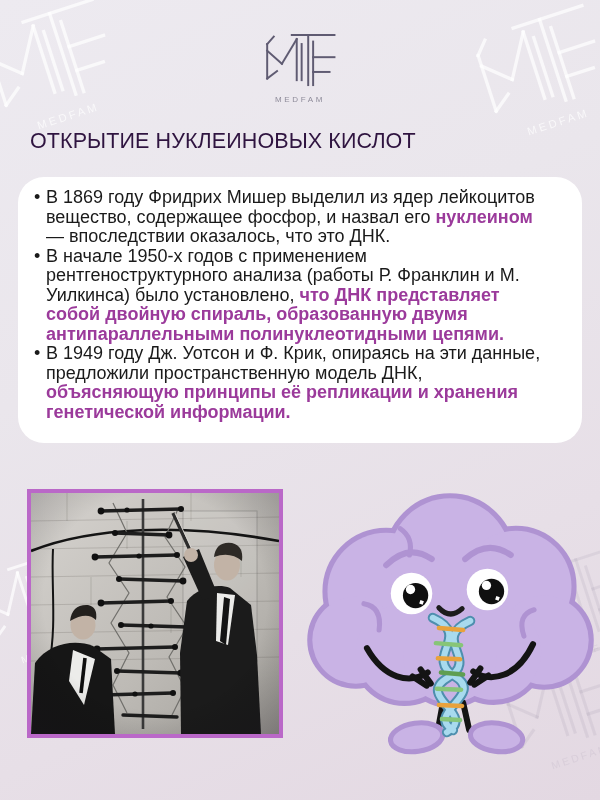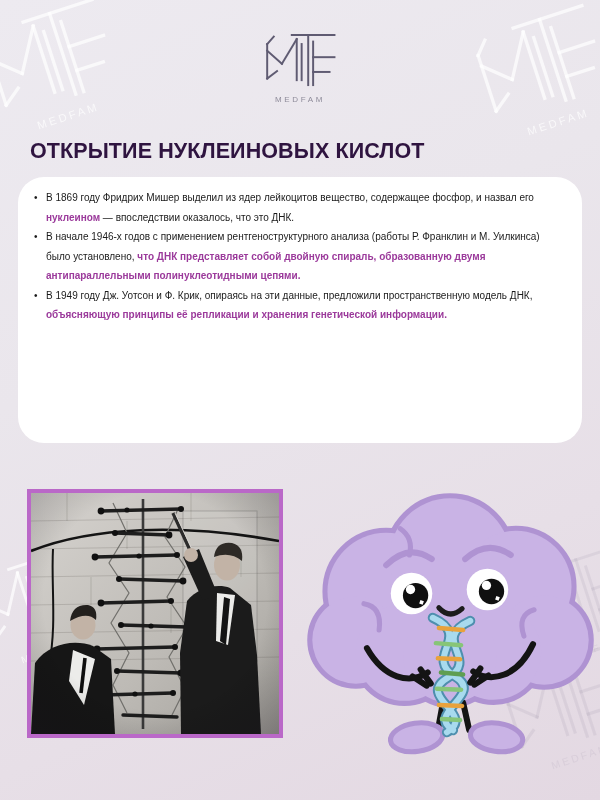--- a/index.html
+++ b/index.html
@@ -16,30 +16,30 @@
   .wm{position:absolute;pointer-events:none;}
   .wm svg{overflow:visible;}
   .wm-light{color:rgba(255,255,255,0.70);}
   .wm-dark{color:rgba(120,105,135,0.10);}
   
   .logo-wrap{position:absolute;top:26px;left:0;width:600px;text-align:center;}
   .logo-wrap svg{display:block;margin:0 auto;color:#5F5B72;}
   .brand-name{margin-top:5px;font-size:8px;letter-spacing:2.6px;color:#8F8C9A;font-weight:400;}
   
   .page-title{
-    position:absolute;left:30px;top:139px;width:560px;
-    font-size:21.5px;font-weight:700;color:#2F1440;letter-spacing:0.1px;
+    position:absolute;left:30px;top:129px;width:560px;
+    font-size:21.5px;font-weight:400;color:#2F1440;letter-spacing:0.1px;
   }
   
   .card{
     position:absolute;left:18px;top:177px;width:564px;min-height:266px;
     background:#ffffff;border-radius:26px;box-sizing:border-box;
     padding:11px 24px 10px 15px;
   }
-  ul.bullets{margin:0;padding:0;list-style:none;font-size:10px;line-height:19.5px;color:#1a1a1a;max-width:516px;}
+  ul.bullets{margin:0;padding:0;list-style:none;font-size:18px;line-height:19.5px;color:#1a1a1a;max-width:516px;}
   ul.bullets li{position:relative;padding-left:13px;}
   ul.bullets li::before{content:"\2022";position:absolute;left:1px;top:0;color:#1a1a1a;}
   .hl{color:#9B3A9B;font-weight:700;}
   
   .photo-frame{
     position:absolute;left:27px;top:489px;width:248px;height:241px;
     border:4px solid #BA68C8;background:#b9b6b2;
   }
   .photo-frame svg{display:block;}
   
@@ -108,21 +108,21 @@
         <use href="#mf-mono"></use>
       </svg>
     <div class="brand-name">MEDFAM</div>
   </div>
 
   <div class="page-title">ОТКРЫТИЕ НУКЛЕИНОВЫХ КИСЛОТ</div>
 
   <div class="card">
     <ul class="bullets">
         <li><span>В 1869 году Фридрих Мишер выделил из ядер лейкоцитов вещество, содержащее фосфор, и назвал его </span><span class="hl">нуклеином</span><span> — впоследствии оказалось, что это ДНК.</span></li>
-        <li><span>В начале 1946-х годов с применением рентгеноструктурного анализа (работы Р. Франклин и М. Уилкинса) было установлено, </span><span class="hl">что ДНК представляет собой двойную спираль, образованную двумя антипараллельными полинуклеотидными цепями.</span></li>
+        <li><span>В начале 1950-х годов с применением рентгеноструктурного анализа (работы Р. Франклин и М. Уилкинса) было установлено, </span><span class="hl">что ДНК представляет собой двойную спираль, образованную двумя антипараллельными полинуклеотидными цепями.</span></li>
         <li><span>В 1949 году Дж. Уотсон и Ф. Крик, опираясь на эти данные, предложили пространственную модель ДНК, </span><span class="hl">объясняющую принципы её репликации и хранения генетической информации.</span></li>
       </ul>
   </div>
 
   <div class="photo-frame">
     <svg width="248" height="241" viewBox="0 0 248 241">
       <defs>
         <linearGradient id="wall" x1="0" y1="0" x2="1" y2="1">
           <stop offset="0" stop-color="#D6D3CF"></stop>
           <stop offset="0.6" stop-color="#BDBAB5"></stop>

